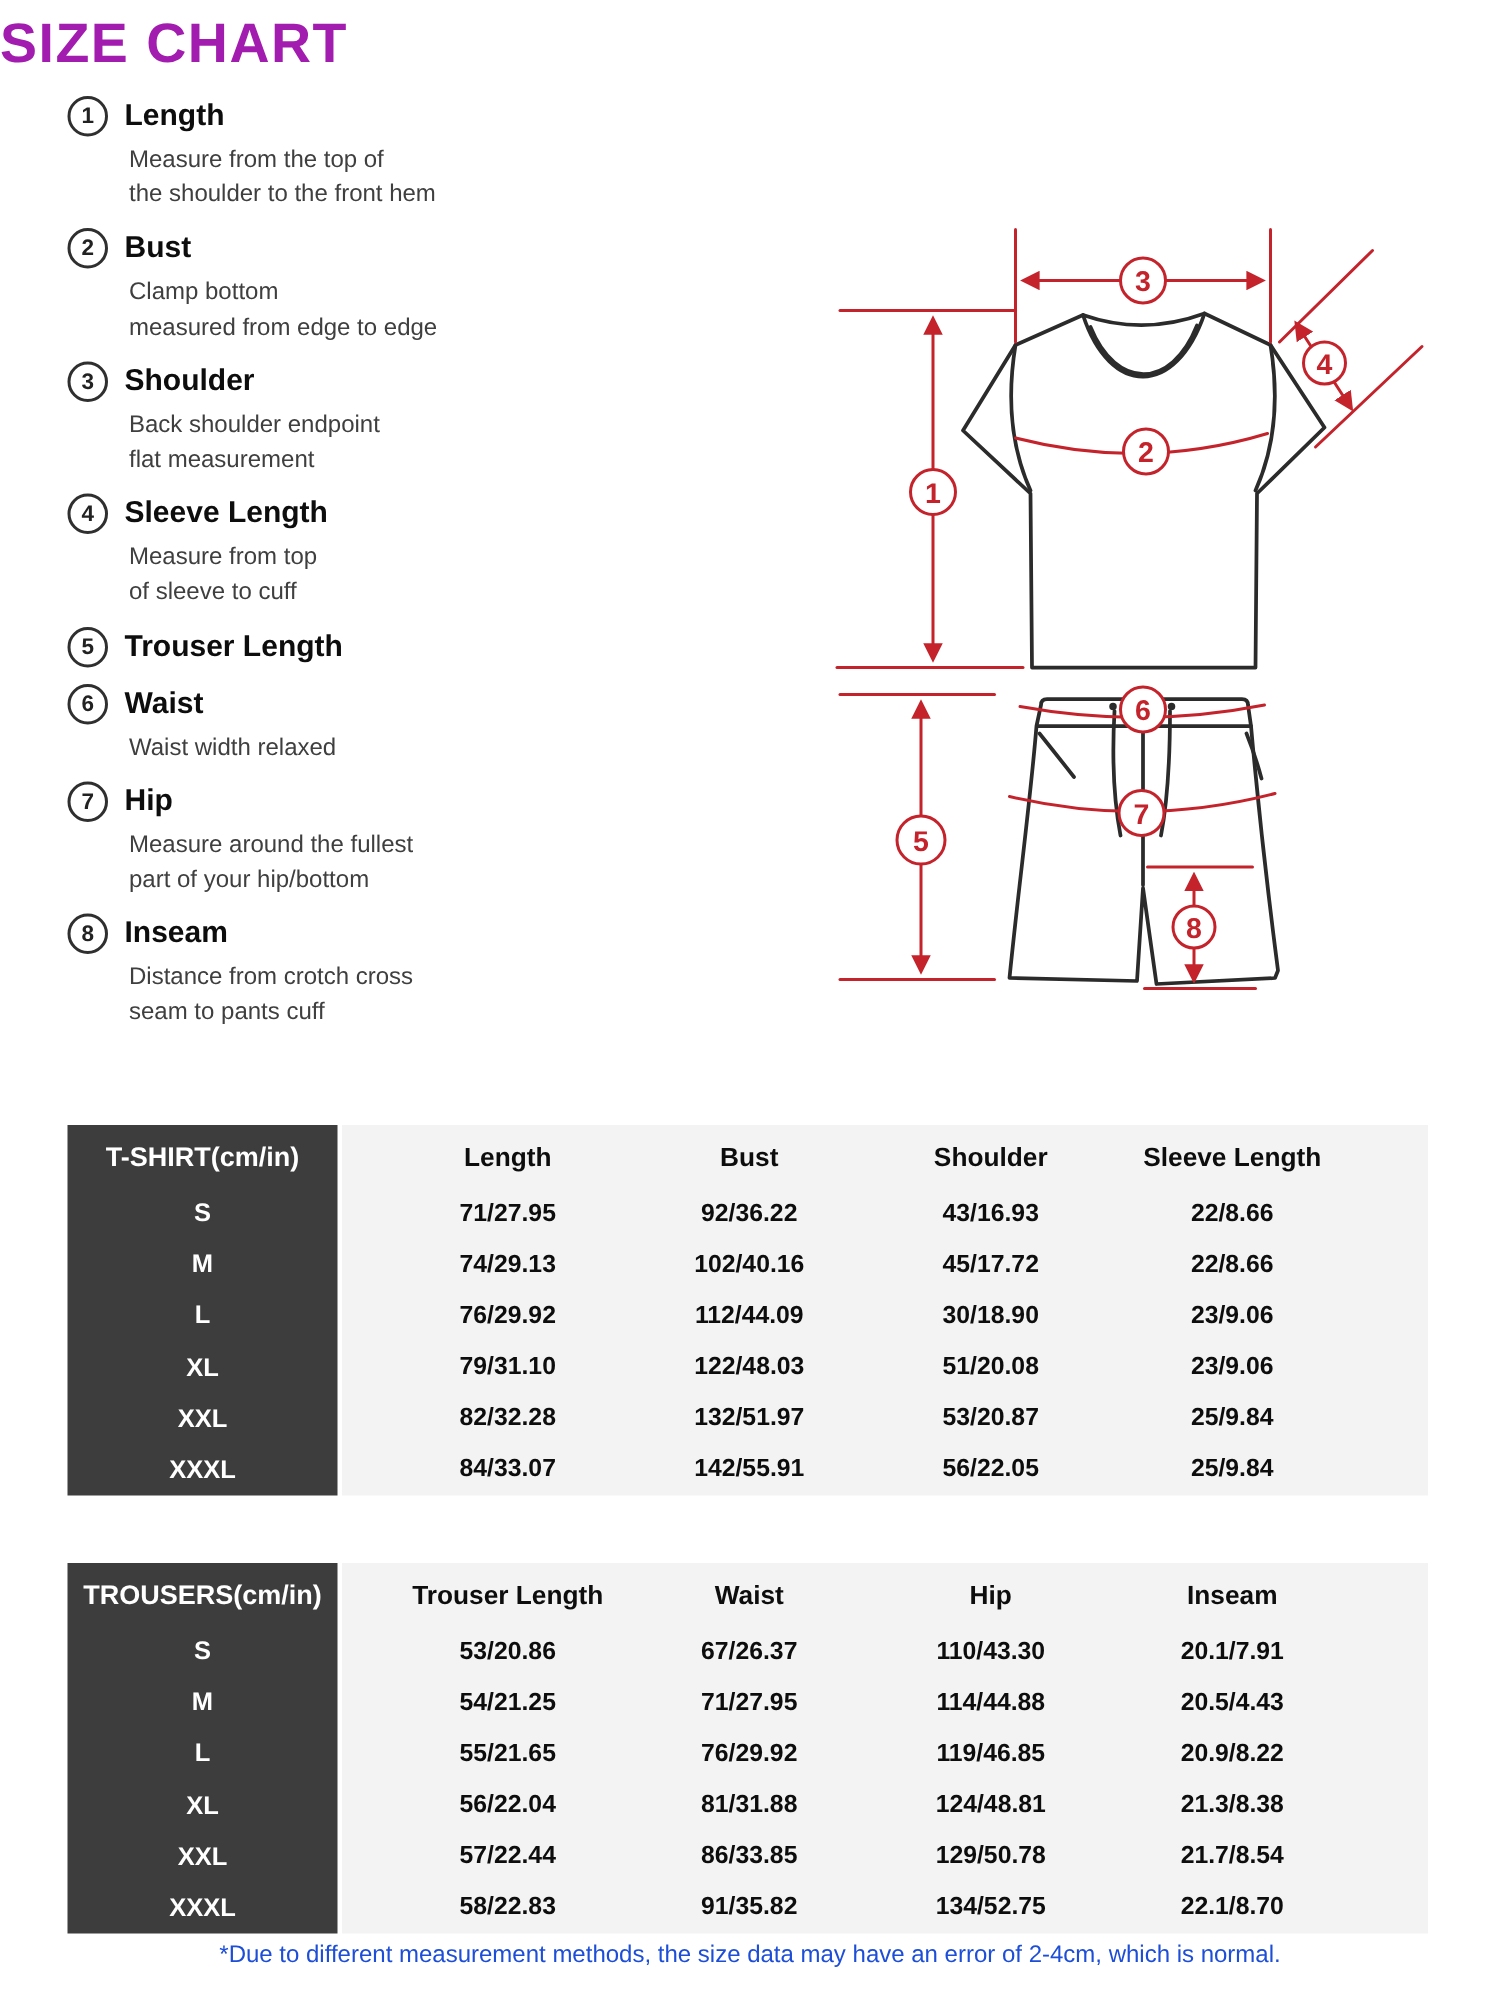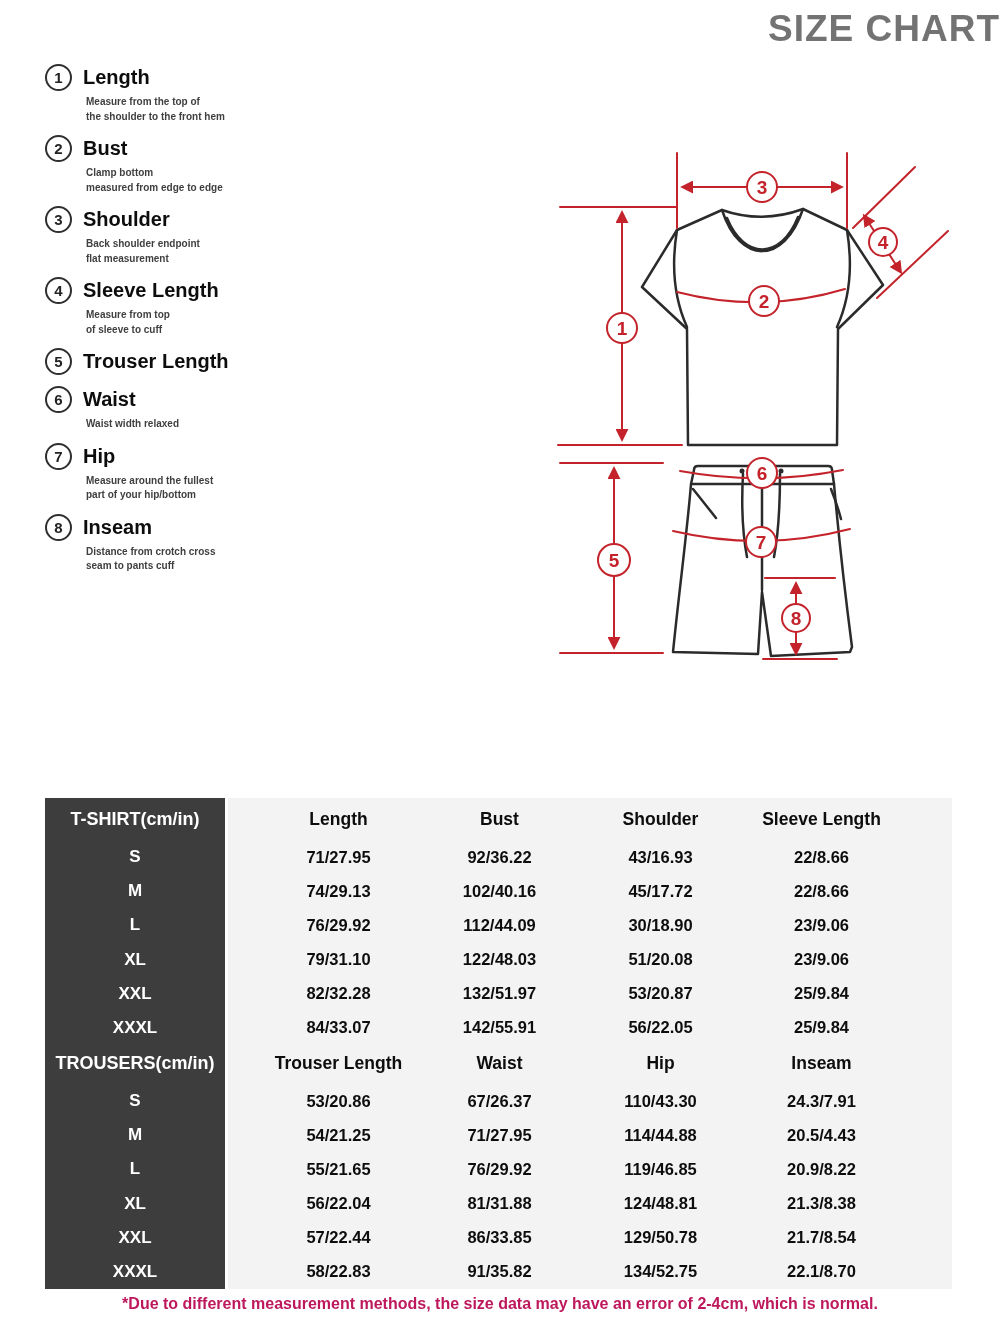--- a/index.html
+++ b/index.html
@@ -1,49 +1,49 @@
 <!DOCTYPE html>
 <html><head>
 <meta charset="utf-8">
 <style>
   html,body{margin:0;padding:0;background:#fff;}
   .page{position:relative;width:1000px;height:1332px;background:#fff;overflow:hidden;
         font-family:"Liberation Sans",sans-serif;color:#111;}
-  .title{position:absolute;top:8px;left:0;width:100%;text-align:right;
-         font-size:37px;font-weight:bold;letter-spacing:1px;color:#737373;}
+  .title{position:absolute;top:8px;left:0;width:100%;text-align:left;
+         font-size:37px;font-weight:bold;letter-spacing:1px;color:#a21caf;}
   
   .defs{position:absolute;left:45px;top:64px;width:505px;}
   .def{margin-bottom:11px;}
   .def-head{display:flex;align-items:center;gap:11px;}
   .num-circle{display:inline-flex;align-items:center;justify-content:center;
           width:23px;height:23px;border:2.5px solid #2f2f2f;border-radius:50%;
           font-size:15px;font-weight:bold;color:#222;flex:0 0 auto;}
   .def-term{font-size:20px;font-weight:bold;color:#0d0d0d;}
-  .def-desc{margin:4px 0 0 41px;font-size:10px;font-weight:bold;color:#3f3f3f;
+  .def-desc{margin:4px 0 0 41px;font-size:16px;font-weight:normal;color:#3f3f3f;
             line-height:1.45;white-space:pre-line;}
   
   .diagram{position:absolute;left:540px;top:140px;}
   
   .stable{position:absolute;left:45px;width:907px;height:247px;display:flex;}
-  .t1{top:798px;} .t2{top:1042px;justify-content:space-between;}
+  .t1{top:750px;} .t2{top:1042px;justify-content:space-between;}
   .side{width:180px;flex:0 0 180px;background:#3d3d3d;color:#fff;display:flex;
         flex-direction:column;margin-right:3px;}
   .side-head{flex:0 0 42px;display:flex;align-items:center;justify-content:center;
         font-size:18px;font-weight:bold;}
   .side-cell{flex:1;display:flex;align-items:center;justify-content:center;
         font-size:17px;font-weight:bold;}
   .grid{flex:1;background:#f3f3f3;display:flex;flex-direction:column;
         padding:0 50px 0 30px;}
   .grow{display:flex;flex:1;align-items:center;}
   .grow.head{flex:0 0 42px;}
   .grow>div{flex:1;text-align:center;font-weight:bold;color:#0d0d0d;}
   .grow.head>div{font-size:17.5px;}
   .grow.body>div{font-size:16.5px;}
   .footnote{position:absolute;top:1295px;left:0;width:100%;text-align:center;
-        font-size:16px;font-weight:bold;color:#be185d;}
+        font-size:16px;font-weight:normal;color:#1d4ed8;}
 </style>
 </head>
 <body>
 
 <div class="page">
 
   <div class="title">SIZE CHART</div>
 
   <div class="defs">
     <div class="def">
@@ -247,21 +247,21 @@
       <div class="grow head">
         <div>Trouser Length</div>
         <div>Waist</div>
         <div>Hip</div>
         <div>Inseam</div>
       </div>
       <div class="grow body">
         <div>53/20.86</div>
         <div>67/26.37</div>
         <div>110/43.30</div>
-        <div>24.3/7.91</div>
+        <div>20.1/7.91</div>
       </div>
       <div class="grow body">
         <div>54/21.25</div>
         <div>71/27.95</div>
         <div>114/44.88</div>
         <div>20.5/4.43</div>
       </div>
       <div class="grow body">
         <div>55/21.65</div>
         <div>76/29.92</div>

